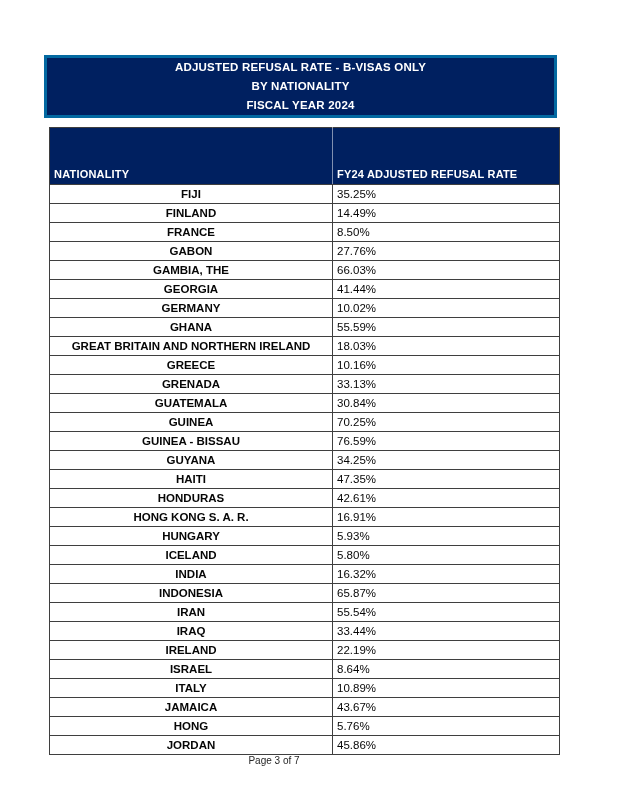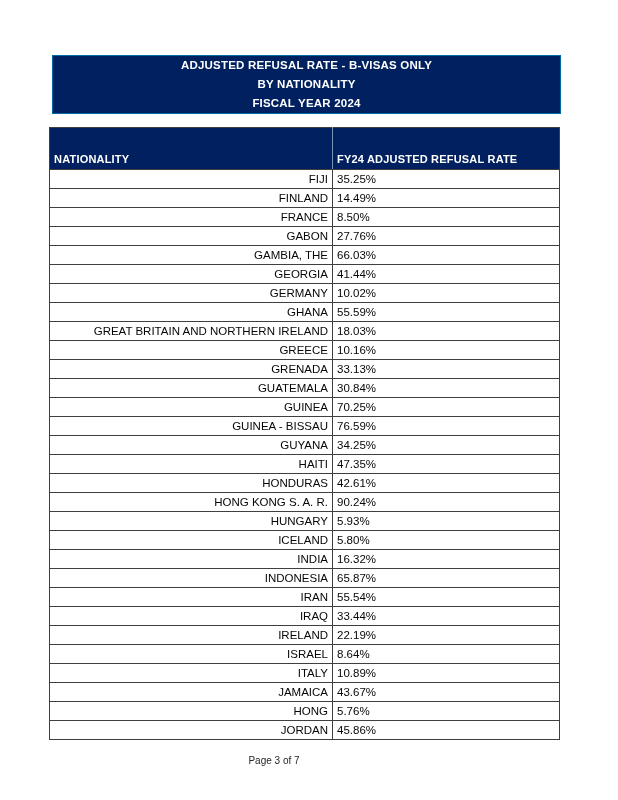--- a/index.html
+++ b/index.html
@@ -8,24 +8,24 @@
     background: #ffffff;
     font-family: "Liberation Sans", sans-serif;
     color: #000000;
     position: relative;
     overflow: hidden;
   }
   .page { position: absolute; inset: 0; }
 
   .title-box {
     position: absolute;
-    left: 52px; top: 55px;
+    left: 44px; top: 55px;
     width: 507px; height: 57px;
     background: #002060;
-    border: 1px solid #0369a1;
+    border: 3px solid #0369a1;
     display: flex; flex-direction: column;
     justify-content: center; align-items: center;
     text-align: center;
   }
   .title-box .line {
     color: #ffffff;
     font-weight: bold;
     font-size: 11.5px;
     line-height: 19px;
     letter-spacing: 0.2px;
@@ -43,36 +43,36 @@
   .rate-table col.c-nat  { width: 283px; }
   .rate-table col.c-rate { width: 227px; }
 
   .rate-table th {
     background: #002060;
     color: #ffffff;
     font-weight: bold;
     font-size: 11px;
     height: 37px;
     vertical-align: bottom;
-    padding: 0 4px 4px 4px;
+    padding: 15px 4px 4px 4px;
     border: 1px solid #3f3f3f;
     letter-spacing: 0.2px;
   }
   .rate-table th.th-nat  { text-align: left;  border-right: 1px solid rgba(255,255,255,0.5); }
   .rate-table th.th-rate { text-align: left; border-left: 1px solid rgba(255,255,255,0.5); }
 
   .rate-table td {
     border: 1px solid #3f3f3f;
     height: 18px;
     padding: 0 4px;
     overflow: hidden;
     white-space: nowrap;
     color: #060606;
   }
-  .rate-table td.td-nat  { text-align: right; }
+  .rate-table td.td-nat  { text-align: center; font-weight: bold; }
   .rate-table td.td-rate { text-align: left; }
 
   .footer {
     position: absolute;
     left: 0; top: 755px; width: 548px;
     text-align: center;
     font-size: 10px;
     color: #262626;
   }
 </style>
@@ -180,21 +180,21 @@
           <td class="td-rate">47.35%</td>
         </tr>
 
         <tr>
           <td class="td-nat">HONDURAS</td>
           <td class="td-rate">42.61%</td>
         </tr>
 
         <tr>
           <td class="td-nat">HONG KONG S. A. R.</td>
-          <td class="td-rate">90.24%</td>
+          <td class="td-rate">16.91%</td>
         </tr>
 
         <tr>
           <td class="td-nat">HUNGARY</td>
           <td class="td-rate">5.93%</td>
         </tr>
 
         <tr>
           <td class="td-nat">ICELAND</td>
           <td class="td-rate">5.80%</td>

